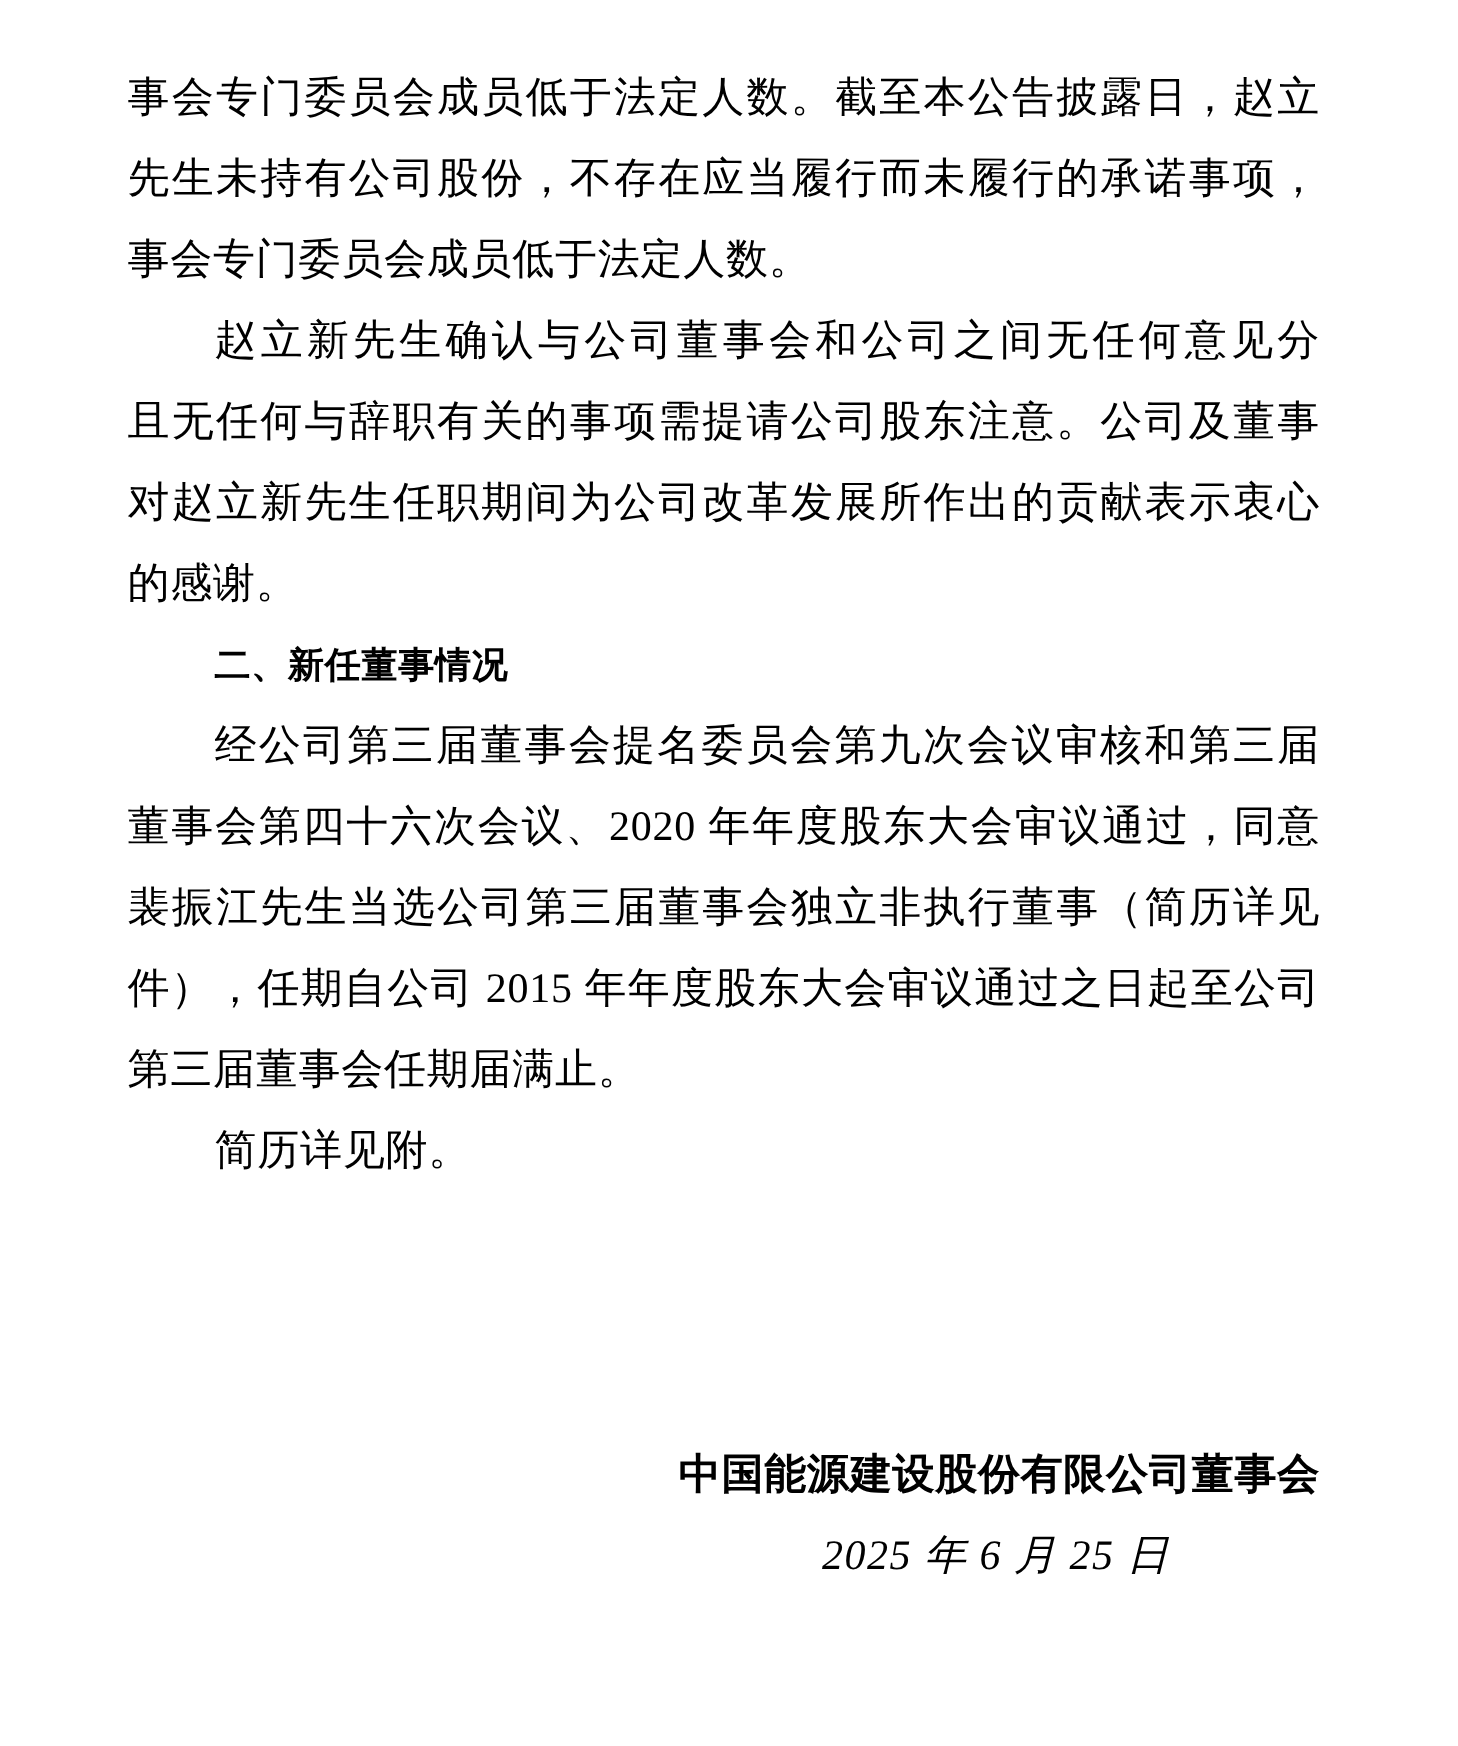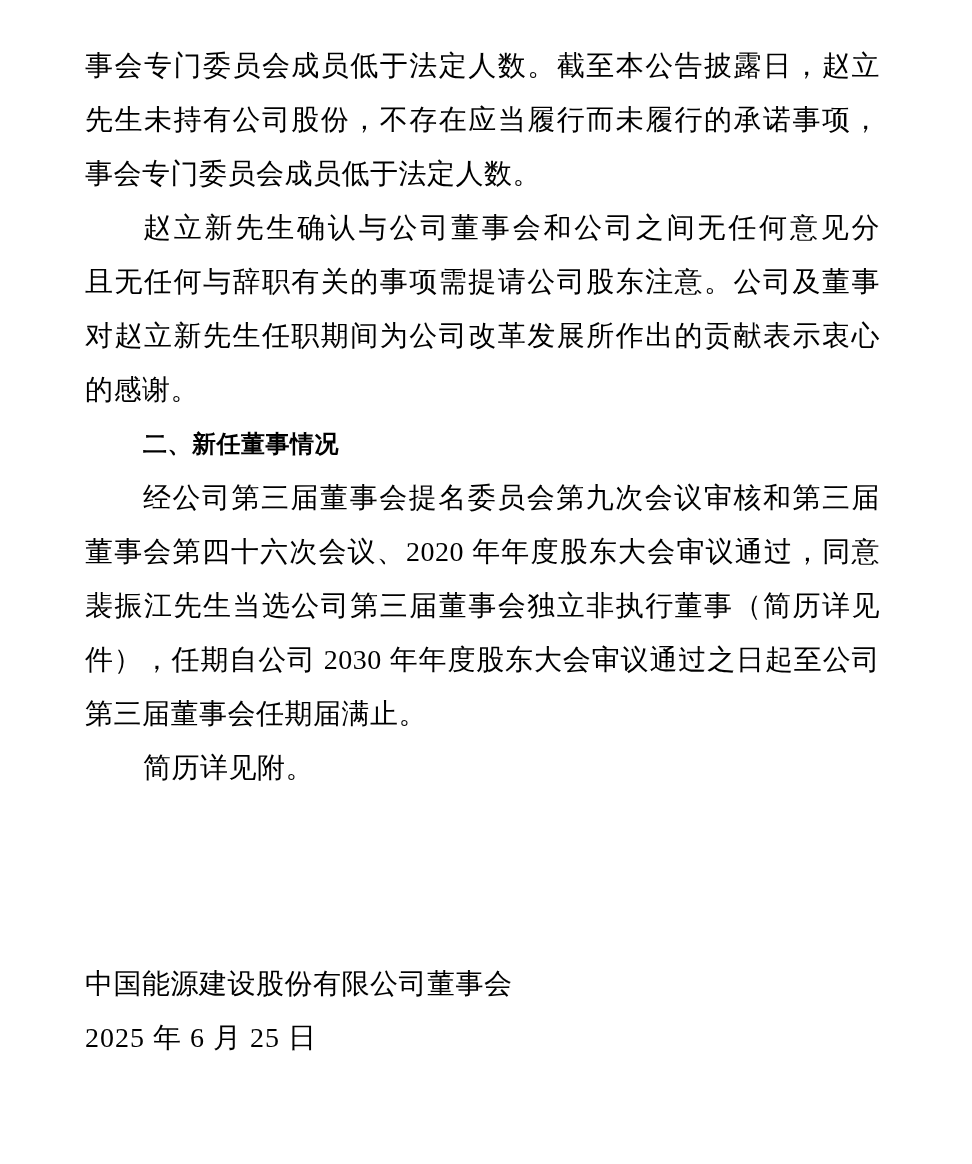--- a/index.html
+++ b/index.html
@@ -41,26 +41,28 @@
   }
   .heading {
     font-family: "Liberation Sans", "DejaVu Sans", sans-serif;
     font-weight: bold;
     font-size: 24px;
   }
   .spacer {
     height: 54px;
   }
   .sig {
-    text-align: left;
+    text-align: right;
+    font-weight: bold;
   }
   .date {
-    text-align: left;
+    text-align: right;
     padding-right: 100px;
     letter-spacing: 1px;
+    font-style: italic;
   }
 </style>
 </head>
 <body>
 
 <div class="page">
   <div class="content">
 
     <div class="line j">事会专门委员会成员低于法定人数。截至本公告披露日，赵立新</div>
     <div class="line j">先生未持有公司股份，不存在应当履行而未履行的承诺事项，并</div>
@@ -69,21 +71,21 @@
     <div class="line j indent">赵立新先生确认与公司董事会和公司之间无任何意见分歧，</div>
     <div class="line j">且无任何与辞职有关的事项需提请公司股东注意。公司及董事会</div>
     <div class="line j">对赵立新先生任职期间为公司改革发展所作出的贡献表示衷心</div>
     <div class="line">的感谢。</div>
 
     <div class="line heading indent">二、新任董事情况</div>
 
     <div class="line j indent">经公司第三届董事会提名委员会第九次会议审核和第三届</div>
     <div class="line j">董事会第四十六次会议、2020 年年度股东大会审议通过，同意</div>
     <div class="line j">裴振江先生当选公司第三届董事会独立非执行董事（简历详见附</div>
-    <div class="line j">件），任期自公司 2030 年年度股东大会审议通过之日起至公司</div>
+    <div class="line j">件），任期自公司 2015 年年度股东大会审议通过之日起至公司</div>
     <div class="line">第三届董事会任期届满止。</div>
 
     <div class="line indent">简历详见附。</div>
 
     <div class="spacer"></div>
 
 
     <div class="spacer"></div>
     <div class="spacer"></div>
 

